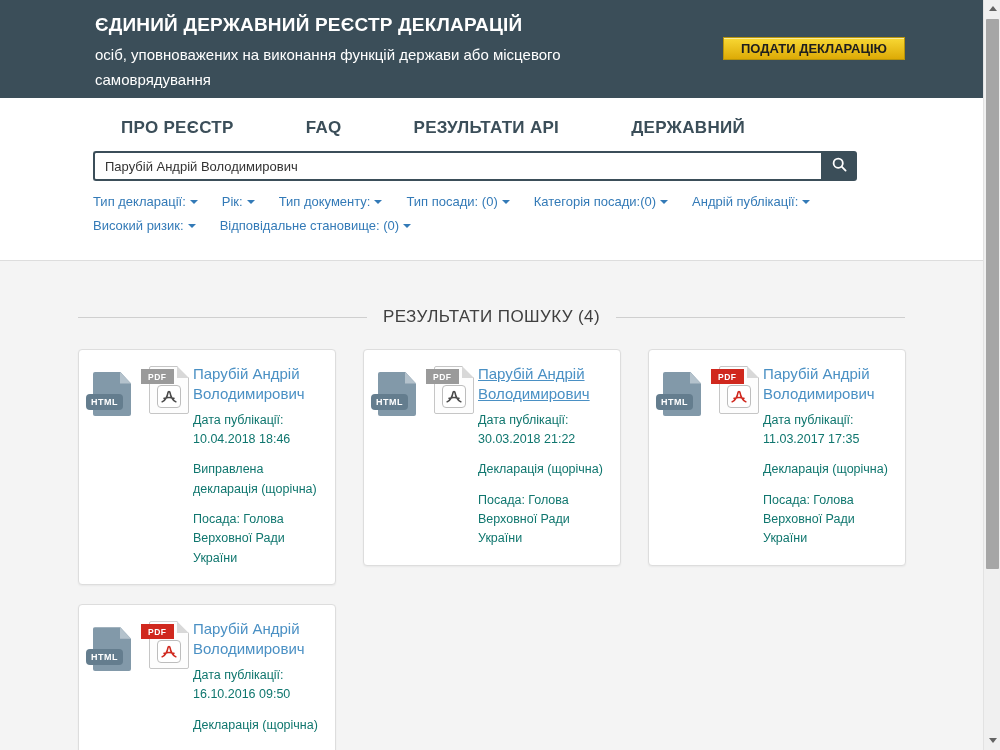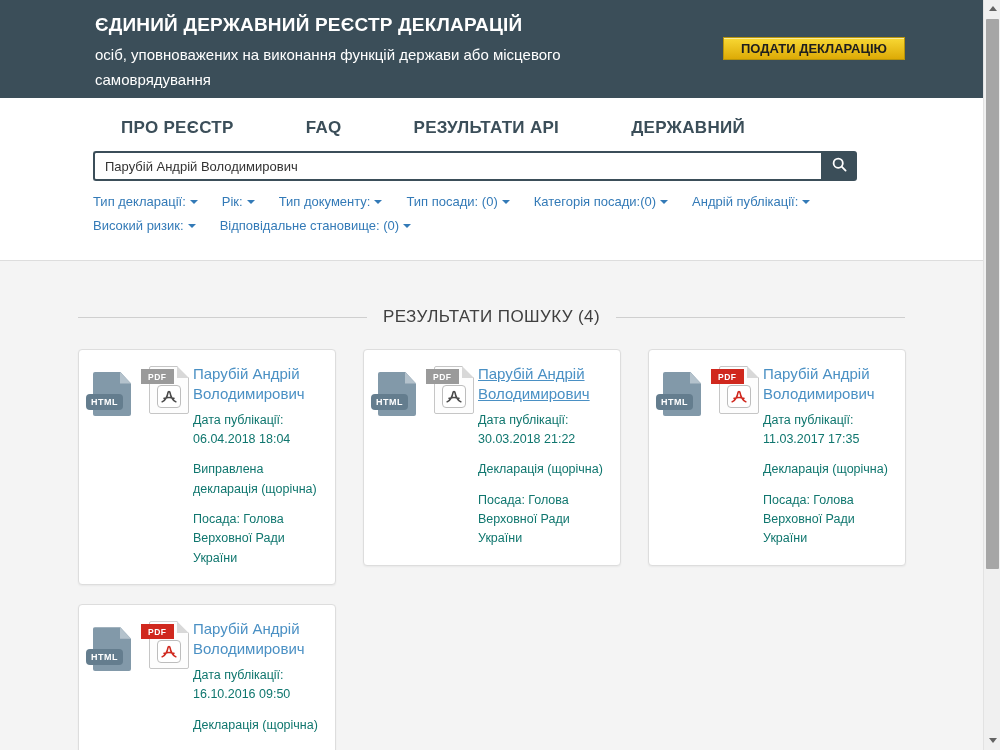--- a/index.html
+++ b/index.html
@@ -355,21 +355,21 @@
             <svg width="18" height="15" viewBox="0 0 24 20" fill="none" stroke-width="2.2" stroke-linecap="round">
               <path d="M3 17 C7 16 10 9 10.6 5 C10.9 3 13.1 3 13.4 5 C14 9 17 16 21 17 M5.5 12.5 C10 10.8 14 10.8 18.5 12.5"></path>
             </svg>
           </span>
         </a>
       </div>
       <div class="card-body">
         <a href="#" class="card-name">Парубій Андрій Володимирович</a>
         <div class="meta date-block">
           <div>Дата публікації:</div>
-          <div>06.04.2018 18:04</div>
+          <div>10.04.2018 18:46</div>
         </div>
         <div class="meta">Виправлена декларація (щорічна)</div>
         <div class="meta">Посада: Голова Верховної Ради України</div>
       </div>
     </div>
 
     <div class="card">
       <div class="card-icons">
         <a href="#" class="html-icon">
           <span class="html-file"></span>

